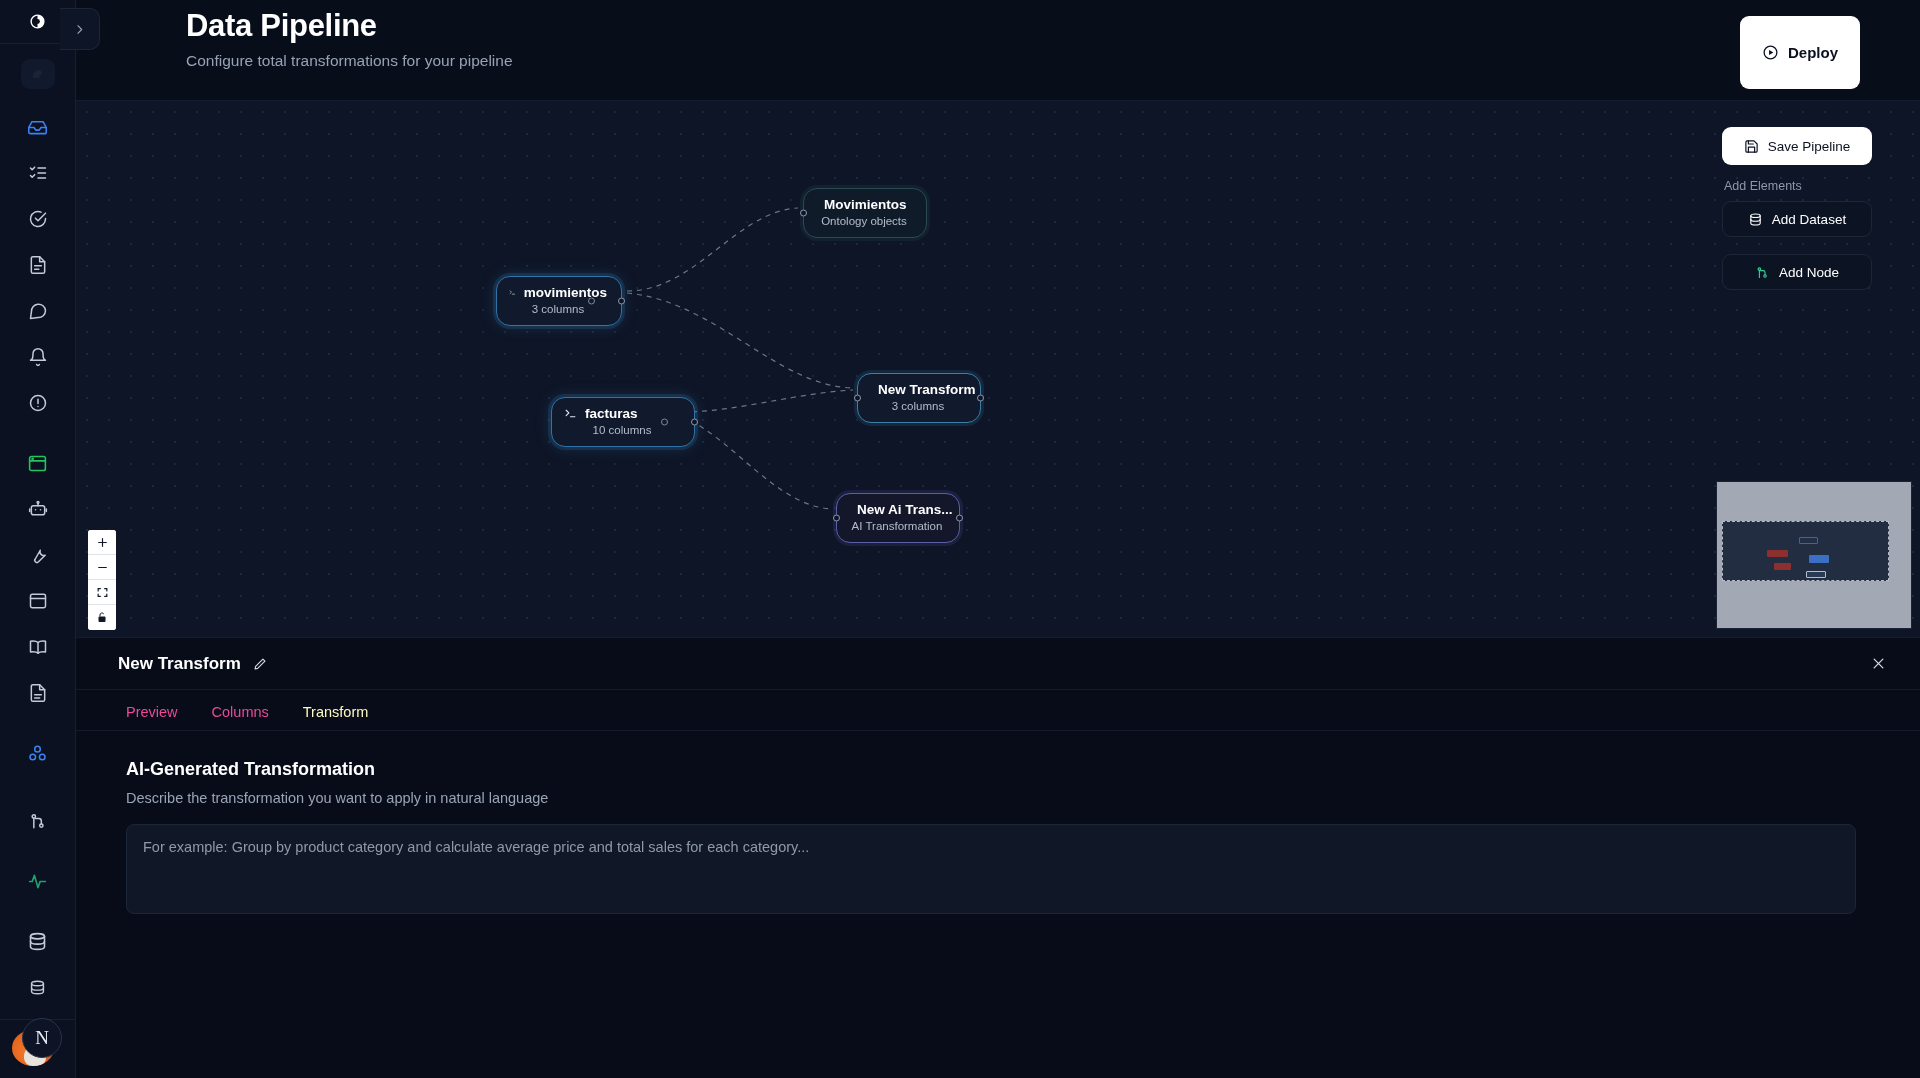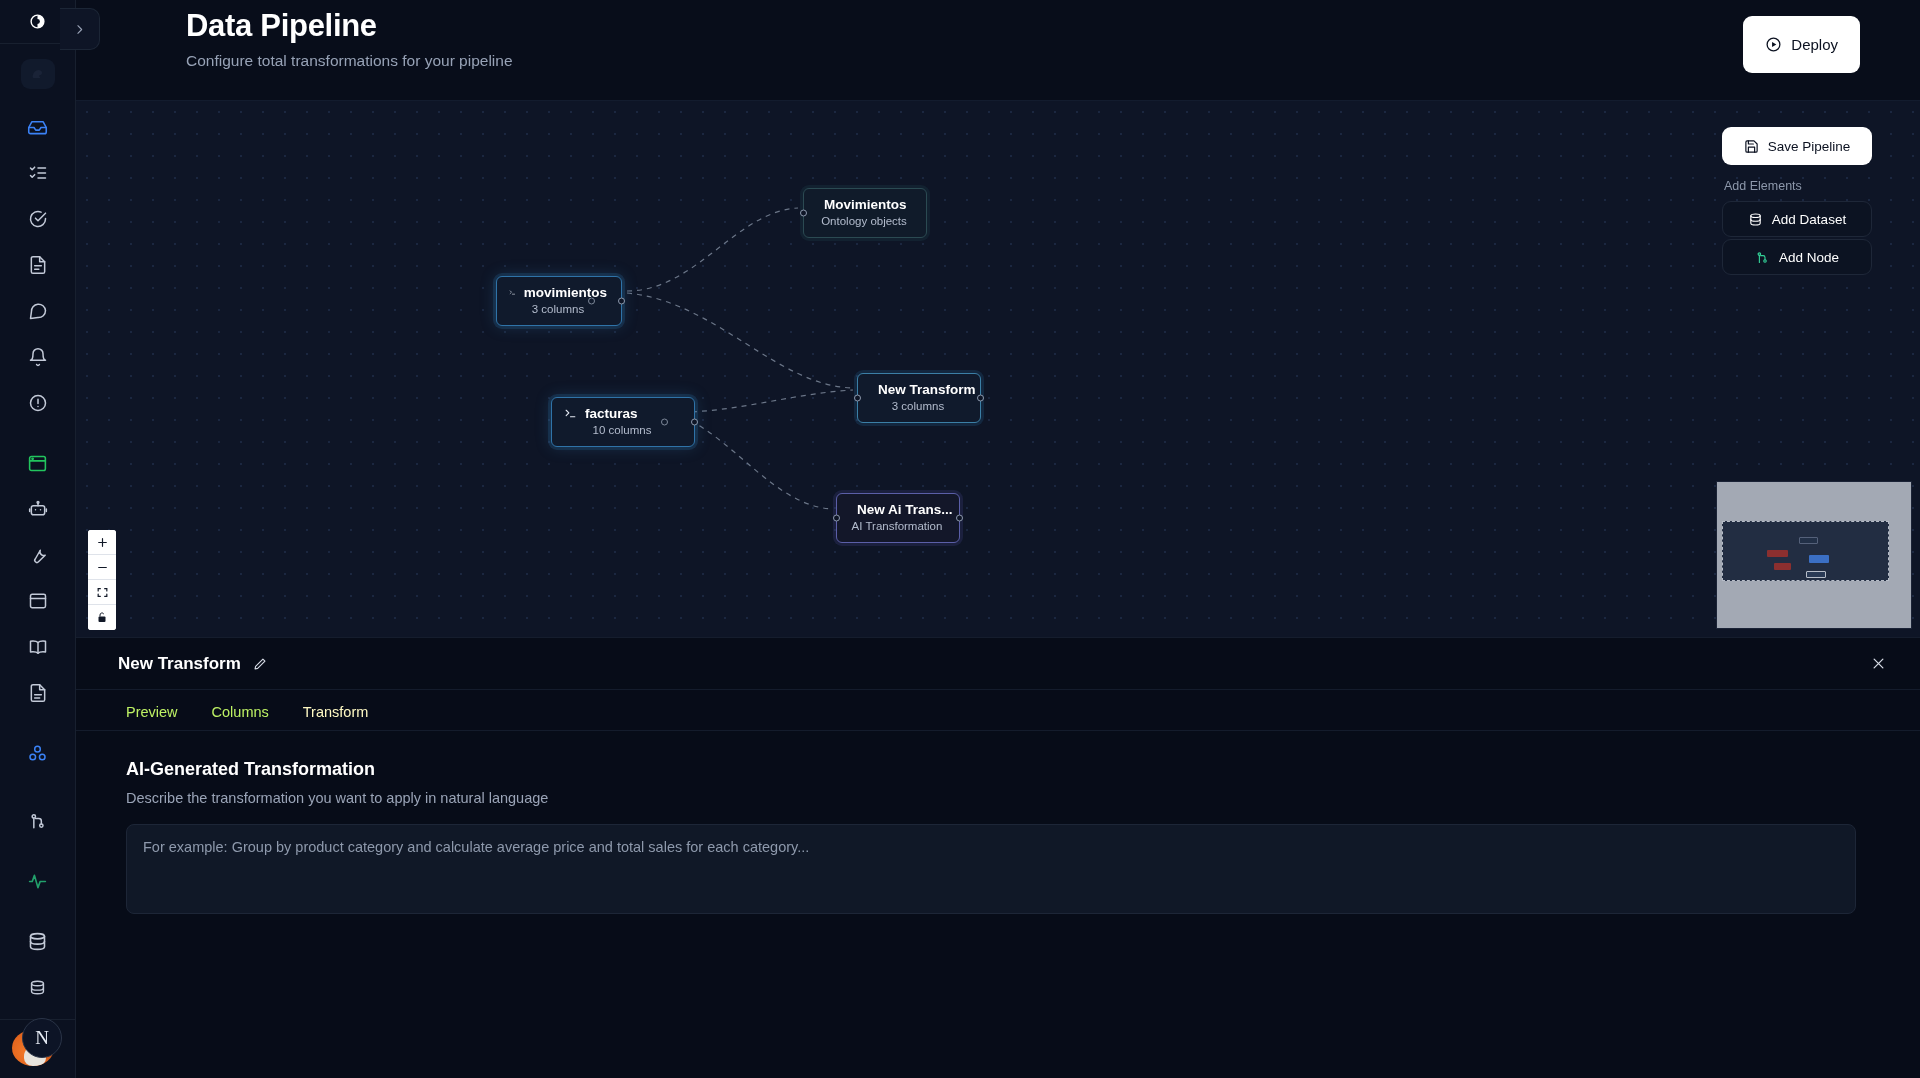--- a/index.html
+++ b/index.html
@@ -77,37 +77,37 @@
     background: #080d1a;
   }
   .header-left { padding-top: 8px; }
   .page-title { font-size: 31px; font-weight: bold; color: #ffffff; letter-spacing: -0.3px; }
   .page-sub { font-size: 15.5px; color: #97a2b6; margin-top: 8px; }
   .btn-deploy {
     margin-top: 16px;
     display: flex; align-items: center; gap: 9px;
     background: #ffffff; color: #0b1120;
     border: none; border-radius: 9px;
-    padding: 20px 22px; font-size: 15px; font-weight: 400;
+    padding: 28px 22px; font-size: 15px; font-weight: 700;
     font-family: "Liberation Sans", sans-serif; cursor: pointer;
   }
 
   
   .canvas {
     position: relative; height: 537px;
     background-color: #0e1526;
     background-image: radial-gradient(#1b2740 1px, transparent 1px);
     background-size: 22px 22px;
     overflow: hidden;
     border-top: 1px solid #131c2e;
   }
   .edges { position: absolute; inset: 0; width: 100%; height: 100%; }
 
   .node {
-    position: absolute; border-radius: 6px;
+    position: absolute; border-radius: 14px;
     background: #101a2c;
     padding: 8px 14px 10px 12px;
     min-width: 110px;
   }
   .node-row { display: flex; align-items: center; gap: 8px; }
   .node-title { font-size: 13.5px; font-weight: bold; color: #ffffff; white-space: nowrap; }
   .node-sub { font-size: 11.5px; color: #b3bccd; margin-top: 3px; text-align: center; }
 
   .node-dataset {
     border: 1px solid #2f73a8;
@@ -180,40 +180,40 @@
     font-size: 13.5px; font-weight: 500; cursor: pointer;
     font-family: "Liberation Sans", sans-serif;
   }
   .add-label {
     font-size: 12.5px; color: #8d98ab; margin: 14px 0 8px 2px; font-weight: 500;
   }
   .btn-add {
     display: flex; align-items: center; justify-content: center; gap: 9px;
     background: #0c1322; color: #ffffff;
     border: 1px solid #1e2738; border-radius: 9px; height: 36px;
-    font-size: 13.5px; font-weight: 500; cursor: pointer; margin-bottom: 2px;
+    font-size: 13.5px; font-weight: 500; cursor: pointer; margin-bottom: 17px;
     font-family: "Liberation Sans", sans-serif;
   }
 
   
   .bottom {
     flex: 1; background: #070c18; border-top: 1px solid #151d2d;
     display: flex; flex-direction: column; position: relative;
   }
   .bottom-head {
     height: 52px; display: flex; align-items: center; gap: 12px;
     padding: 0 42px; border-bottom: 1px solid #141c2c;
   }
   .bottom-title { font-size: 17px; font-weight: bold; color: #ffffff; }
   .close-x {
     position: absolute; right: 34px; top: 18px;
     color: #d7dce6; cursor: pointer; font-size: 18px; line-height: 1;
   }
   .tabs { display: flex; gap: 34px; padding: 14px 50px 0 50px; }
-  .tab { font-size: 14.5px; color: #bef264; cursor: pointer; padding-bottom: 10px; }
+  .tab { font-size: 14.5px; color: #ec4899; cursor: pointer; padding-bottom: 10px; }
   .tab.active { color: #fef9c3; font-weight: normal; }
   .tabs-rule { height: 1px; background: #141c2c; }
 
   .ai-section { padding: 28px 50px 0 50px; }
   .ai-title { font-size: 18px; font-weight: bold; color: #ffffff; }
   .ai-desc { font-size: 14.5px; color: #9aa4b7; margin-top: 10px; }
   .ai-textarea {
     margin-top: 18px; width: 1730px; height: 90px;
     background: #101827; border: 1px solid #1d2637; border-radius: 8px;
     color: #ffffff; font-size: 14.5px; padding: 14px 16px;

